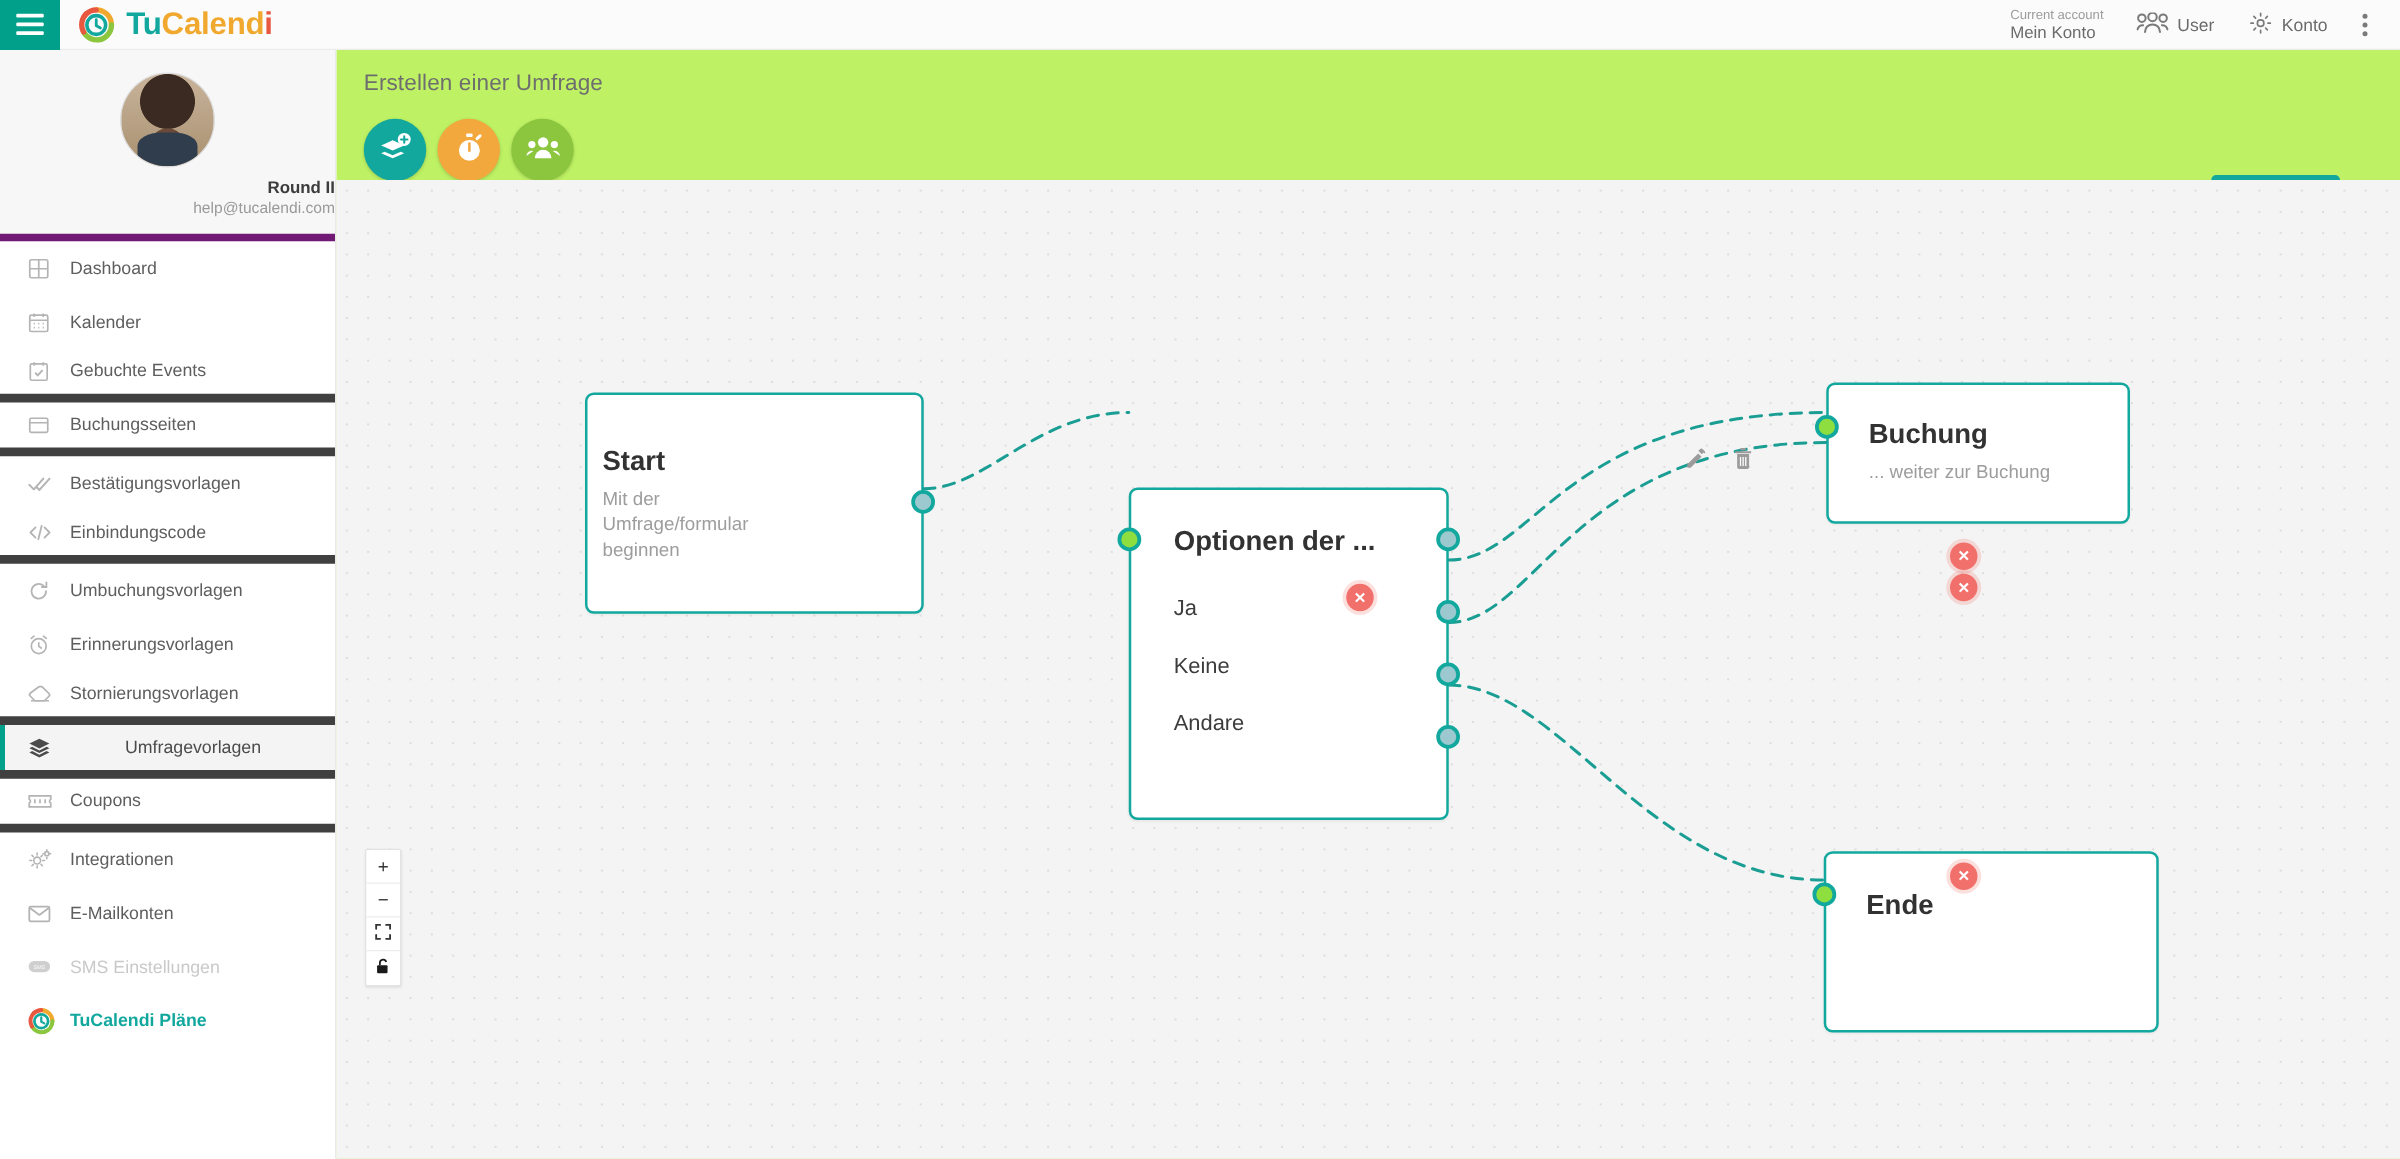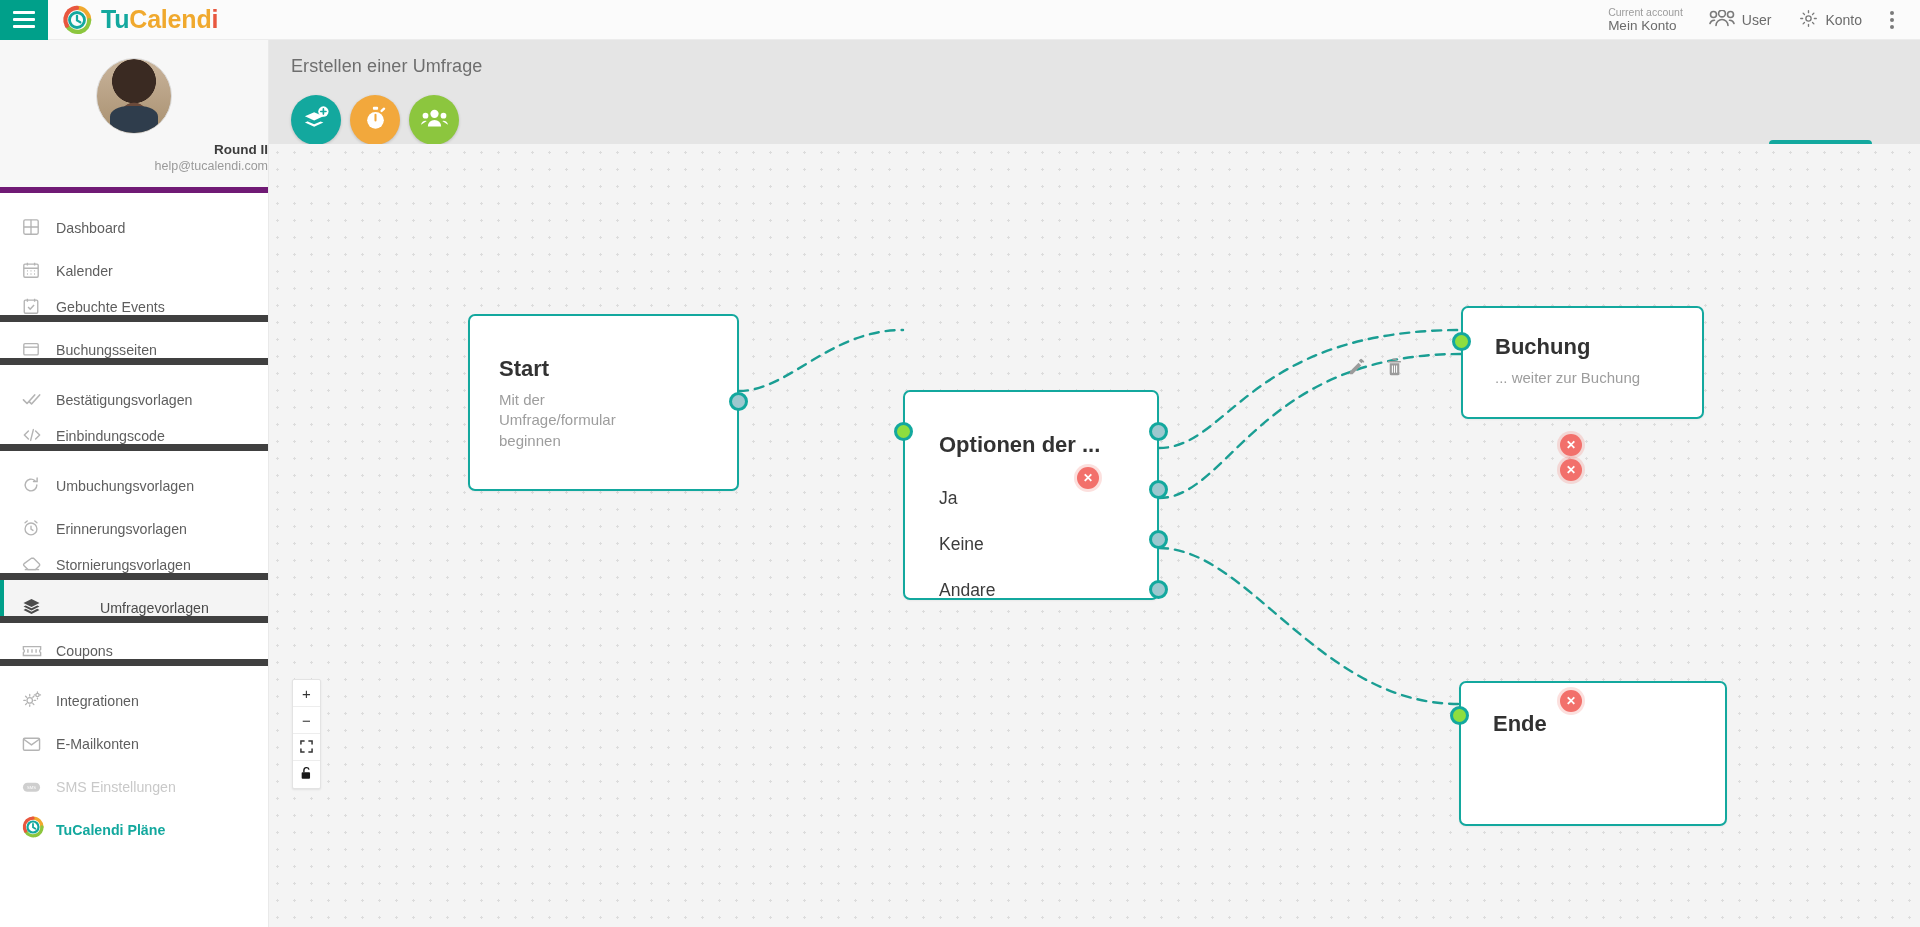--- a/index.html
+++ b/index.html
@@ -61,41 +61,41 @@
   }
   .avatar::after {
     content:""; position:absolute; left:18%; right:18%; bottom:0; height:36%;
     background:#2f3d4c; border-radius:40% 40% 0 0;
   }
   .pname { font-size: 13.5px; font-weight: 700; color: #3d3d3d; }
   .pmail { font-size: 12.5px; color: #9a9a9a; margin-top: 2px; }
 
   .navlist { padding: 0; }
   .navitem {
-    display: flex; align-items: flex-end; height: 43px; padding-left: 22px;
+    display: flex; align-items: center; height: 43px; padding-left: 22px;
     cursor: pointer; position: relative; color: #5e5e5e; font-size: 14.2px;
   }
   .navitem .nico {
     width: 34px; flex: 0 0 34px; display: flex; align-items: center;
     justify-content: flex-start; color: #b4b4b4;
   }
   .navitem.sep-below { border-bottom: 7px solid #404040; }
   .navitem.active { background: #f4f4f4; gap: 44px; }
   .navitem.active::before {
     content: ""; position: absolute; left: 0; top: 0; bottom: 0; width: 4px; background: #00a08a;
   }
   .navitem.active .nico { color: #4b4b4b; }
   .navitem.active .nlabel { color: #4b4b4b; }
   .navitem.dim .nlabel, .navitem.dim .nico { color: #c9c9c9; }
   .navitem.brand .nlabel { color: #13a89e; font-weight: 600; }
 
   
   .main {
     position: absolute; top: 40px; left: 269px; right: 0; bottom: 0;
-    background: #e5e5e5;
+    background: #bef264;
   }
   .page-title {
     position: absolute; top: 16px; left: 22px;
     font-size: 18px; color: #6e6e6e; letter-spacing: .1px;
   }
   .toolbar {
     position: absolute; top: 55px; left: 22px; display: flex; gap: 9px;
   }
   .tool {
     width: 50px; height: 50px; border-radius: 50%;
@@ -438,21 +438,21 @@
 
     <svg class="edges" viewBox="0 0 1651 783" preserveAspectRatio="none">
       <g fill="none" stroke="#1a9e93" stroke-width="2.4" stroke-dasharray="9 7" stroke-linecap="round">
         <path d="M470 247 C 520 247, 560 186, 634 186"></path>
         <path d="M890 304 C 960 304, 980 186, 1192 186"></path>
         <path d="M890 354 C 960 354, 990 210, 1192 210"></path>
         <path d="M890 404 C 980 404, 1050 560, 1190 560"></path>
       </g>
     </svg>
 
-    <div class="node" style="left:199px; top:170px; width:271px; height:177px; padding:40px 29px;">
+    <div class="node" style="left:199px; top:170px; width:271px; height:177px; padding:40px 12px;">
       <div class="ntitle">Start</div>
       <div class="ndesc" style="max-width:150px">Mit der Umfrage/formular beginnen</div>
       <div class="port out" style="top:76px;"></div>
     </div>
 
     <div class="node-actions" style="left:1078px; top:212px;">
       <span class="act">
         <svg width="21" height="21" viewBox="0 0 22 22" fill="#9b9b9b">
             <path d="M3 16.2V19h2.8L14.9 9.9l-2.8-2.8L3 16.2z"></path>
             <path d="M17.6 7.2a1.3 1.3 0 0 0 0-1.9l-1.9-1.9a1.3 1.3 0 0 0-1.9 0l-1.5 1.5 2.8 2.8 1.5-1.5z"></path>
@@ -460,21 +460,21 @@
       </span>
       <span class="act">
         <svg width="21" height="21" viewBox="0 0 22 22" fill="#9b9b9b">
             <path d="M6 7.5h10v11a1.6 1.6 0 0 1-1.6 1.6H7.6A1.6 1.6 0 0 1 6 18.5v-11z"></path>
             <path d="M4.3 5.2h13.4v1.7H4.3zM8.8 2.6h4.4v1.9H8.8z"></path>
             <path d="M8.8 10v7.5M11 10v7.5M13.2 10v7.5" stroke="#fff" stroke-width="1.1"></path>
           </svg>
       </span>
     </div>
 
-    <div class="node" style="left:634px; top:246px; width:256px; height:210px; padding:40px 34px;">
+    <div class="node" style="left:634px; top:246px; width:256px; height:266px; padding:28px 34px;">
       <div class="ntitle">Optionen der ...</div>
       <div class="nopt" style="margin-top:30px">Ja</div>
       <div class="nopt" style="margin-top:25px">Keine</div>
       <div class="nopt" style="margin-top:25px">Andare</div>
       <div class="port in" style="top:30px;"></div>
       <div class="port out" style="top:30px;"></div>
       <div class="port out" style="top:88px;"></div>
       <div class="port out" style="top:138px;"></div>
       <div class="port out" style="top:188px;"></div>
     </div>

